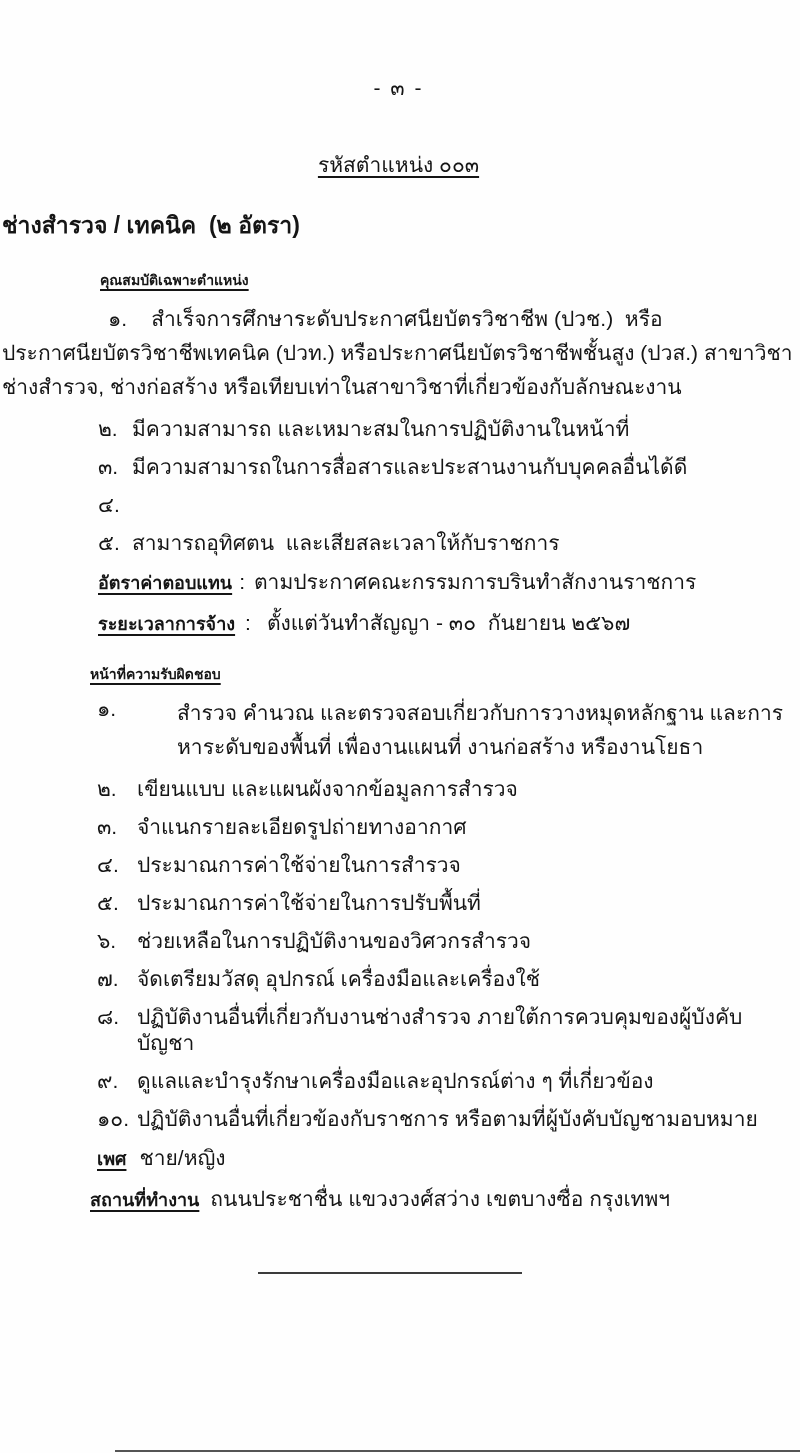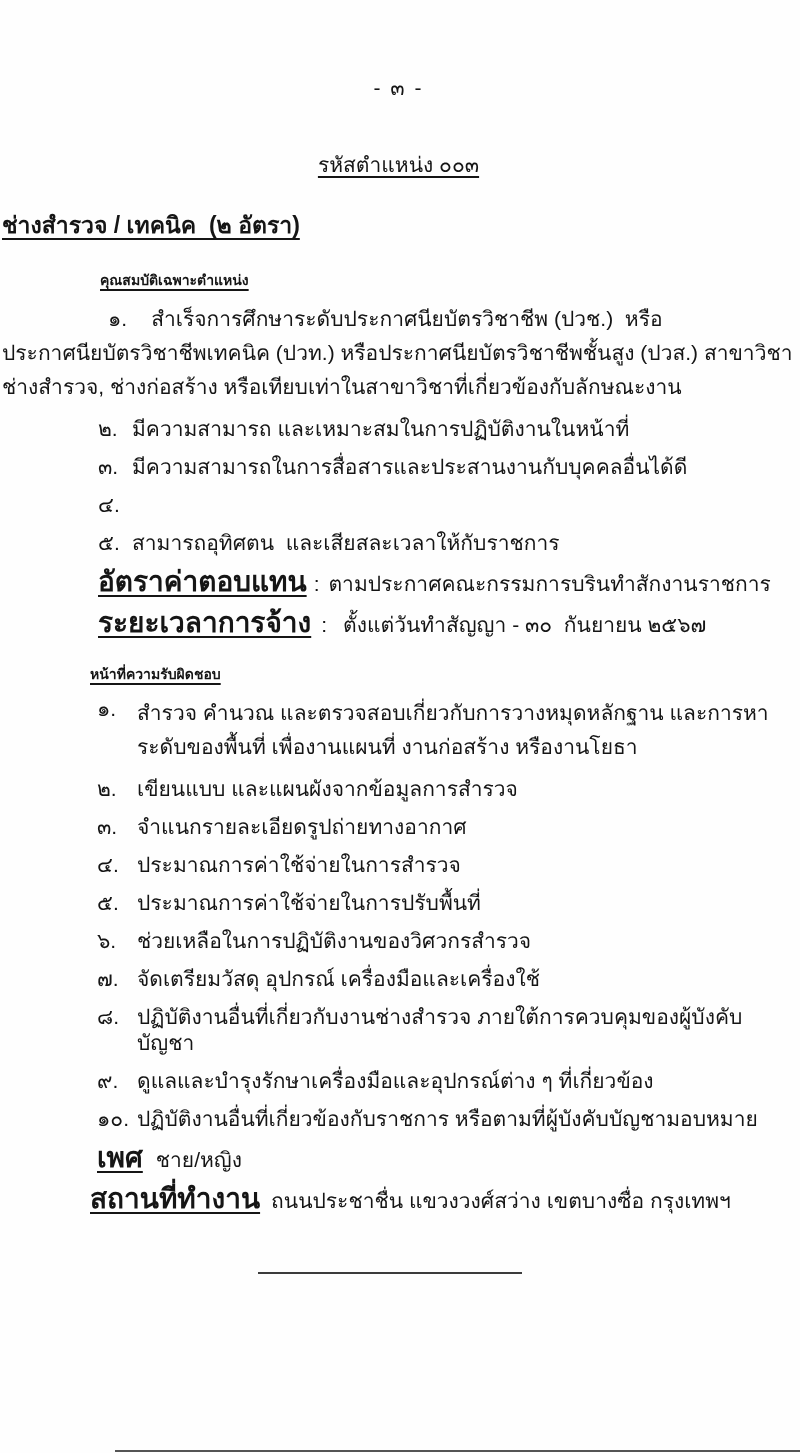--- a/index.html
+++ b/index.html
@@ -34,21 +34,20 @@
   .pos-code span {
     text-decoration: underline;
     text-underline-offset: 4px;
     text-decoration-thickness: 1.5px;
   }
   .job-title {
     margin-top: 32px;
     line-height: 30px;
     font-size: 23px;
     font-weight: bold;
-    text-decoration: underline;
     text-underline-offset: 5px;
     text-decoration-thickness: 2px;
     display: inline-block;
   }
   .heading {
     font-weight: bold;
     text-decoration: underline;
     text-underline-offset: 4px;
     text-decoration-thickness: 1.8px;
     font-size: 14px;
@@ -69,33 +68,33 @@
     align-items: flex-start;
     line-height: 26px;
   }
   .qrow { margin-left: 96px; margin-top: 12px; }
   .qrow:first-of-type { margin-top: 10px; }
   .qrow .num { flex: 0 0 34px; }
   .rrow { margin-left: 95px; margin-top: 12px; }
   .rrow .num { flex: 0 0 40px; }
   .rrow .txt { flex: 1; }
   .rrow.multiline { margin-top: 8px; }
-  .rrow.multiline .txt { line-height: 34px; }
+  .rrow.multiline .txt { line-height: 34px; margin-left: 40px; }
 
   .field-line {
     margin-left: 96px;
     margin-top: 12px;
     line-height: 27px;
   }
   .lbl {
     font-weight: bold;
     text-decoration: underline;
     text-underline-offset: 4px;
     text-decoration-thickness: 1.8px;
-    font-size: 28px;
+    font-size: 18px;
   }
   .sep-comp { margin: 0 9px 0 7px; }
   .sep-period { margin: 0 16px 0 10px; }
   .gender-line { margin-left: 95px; margin-top: 12px; line-height: 27px; }
   .gender-line .lbl { margin-right: 13px; }
   .work-line { margin-left: 88px; margin-top: 12px; line-height: 27px; }
   .work-line .lbl { margin-right: 11px; }
 
   .divider {
     margin: 58px 0 0 256px;

